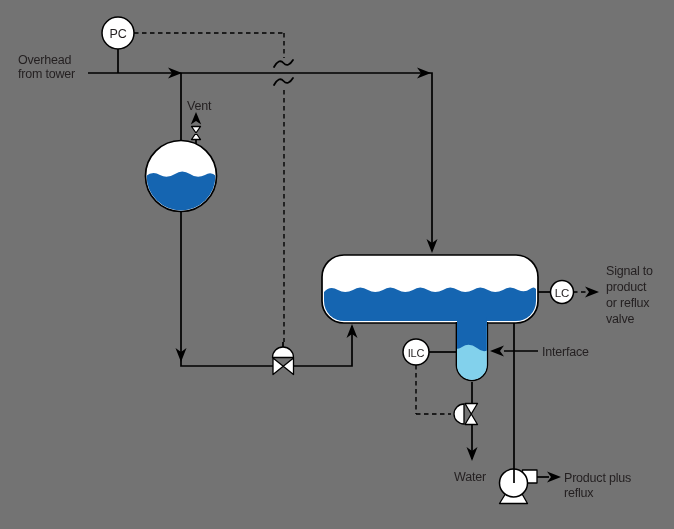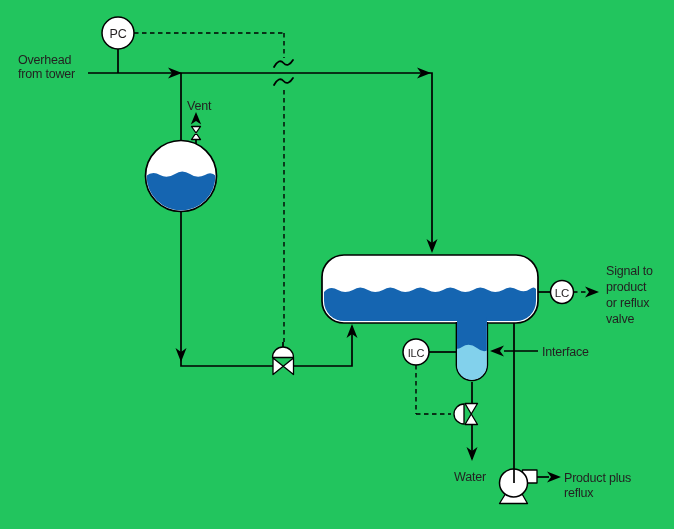--- a/index.html
+++ b/index.html
@@ -1,16 +1,16 @@
 <!DOCTYPE html>
 <html><head>
 <meta charset="utf-8">
 <style>
   html,body{margin:0;padding:0;background:#ffffff;}
-  #stage{position:relative;width:674px;height:529px;background:#22c55e;overflow:hidden;}
+  #stage{position:relative;width:674px;height:529px;background:#737373;overflow:hidden;}
   svg{display:block;}
   text{font-family:"Liberation Sans","DejaVu Sans",sans-serif;fill:#231f20;letter-spacing:-0.2px;}
   .lbl{font-size:12.5px;}
   .tag{font-size:12.5px;}
   .proc{stroke:#000000;stroke-width:1.7;fill:none;}
   .sig{stroke:#000000;stroke-width:1.4;fill:none;stroke-dasharray:4.5 3.5;}
   .shell{stroke:#000000;stroke-width:1.7;fill:#ffffff;}
   .inst{stroke:#000000;stroke-width:1.5;fill:#ffffff;}
   .valve{stroke:#000000;stroke-width:1.3;fill:#ffffff;stroke-linejoin:round;}
   .arrow{fill:#000000;stroke:none;}

